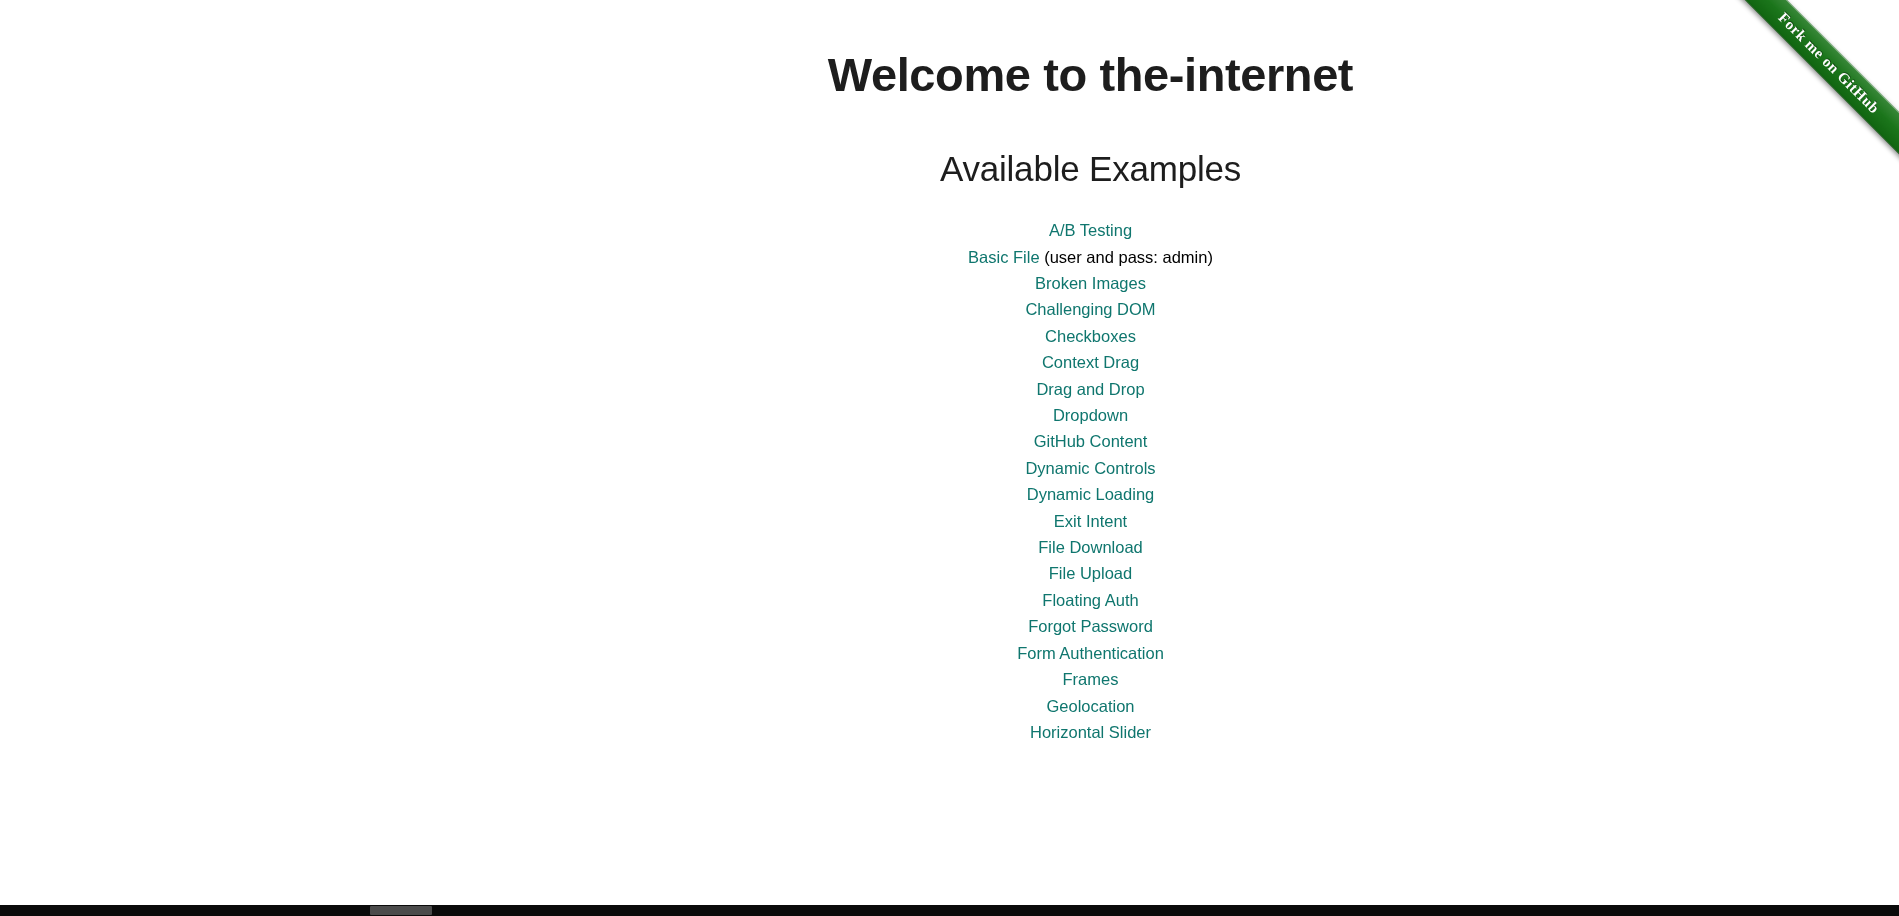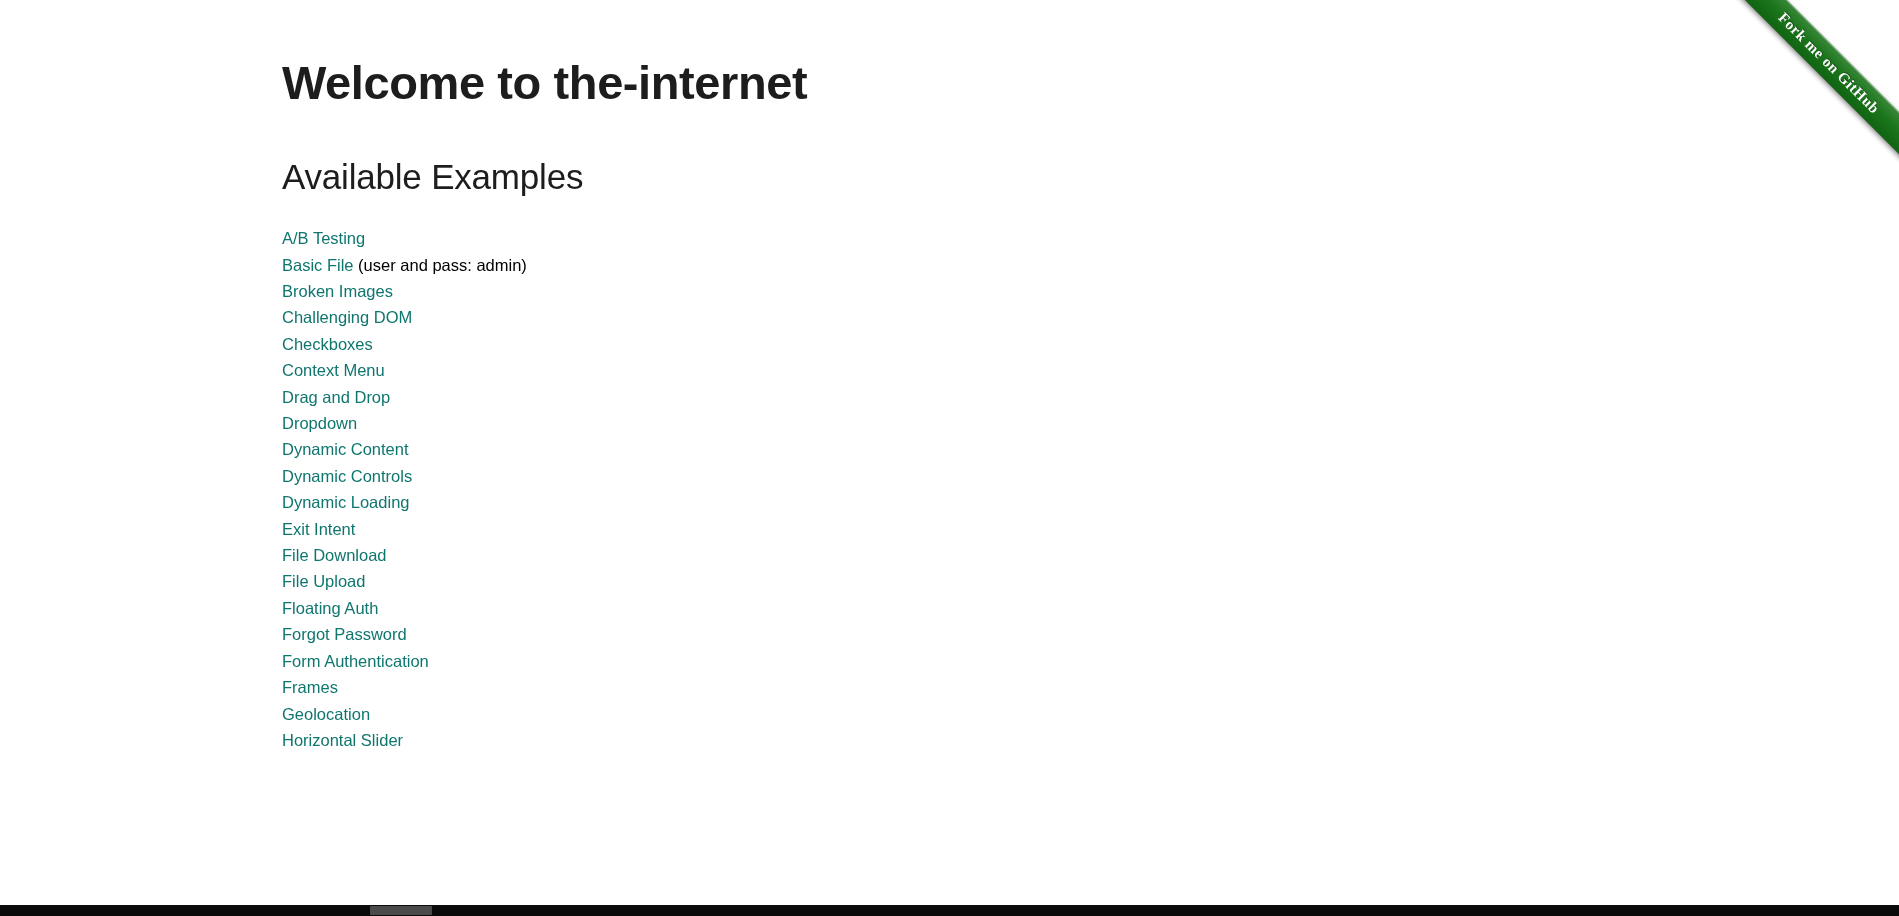--- a/index.html
+++ b/index.html
@@ -23,21 +23,22 @@
     left: 0;
     top: 0;
     width: 1899px;
     height: 905px;
     background: #ffffff;
     overflow: hidden;
   }
 
   .content {
     padding-left: 282px;
-    padding-top: 12px;
+    padding-top: 4px;
+    text-align: center;
   }
 
   
   h1.page-title {
     font-family: "Liberation Sans", sans-serif;
     font-size: 47px;
     line-height: 1.1;
     font-weight: bold;
     color: #1d1d1d;
     margin: 0;
@@ -167,30 +168,30 @@
       <li>
         <a href="#">Broken Images</a><span class="note-text"></span>
       </li>
       <li>
         <a href="#">Challenging DOM</a><span class="note-text"></span>
       </li>
       <li>
         <a href="#">Checkboxes</a><span class="note-text"></span>
       </li>
       <li>
-        <a href="#">Context Menu</a><span class="note-text"></span>
+        <a href="#">Context Drag</a><span class="note-text"></span>
       </li>
       <li>
         <a href="#">Drag and Drop</a><span class="note-text"></span>
       </li>
       <li>
         <a href="#">Dropdown</a><span class="note-text"></span>
       </li>
       <li>
-        <a href="#">Dynamic Content</a><span class="note-text"></span>
+        <a href="#">GitHub Content</a><span class="note-text"></span>
       </li>
       <li>
         <a href="#">Dynamic Controls</a><span class="note-text"></span>
       </li>
       <li>
         <a href="#">Dynamic Loading</a><span class="note-text"></span>
       </li>
       <li>
         <a href="#">Exit Intent</a><span class="note-text"></span>
       </li>

